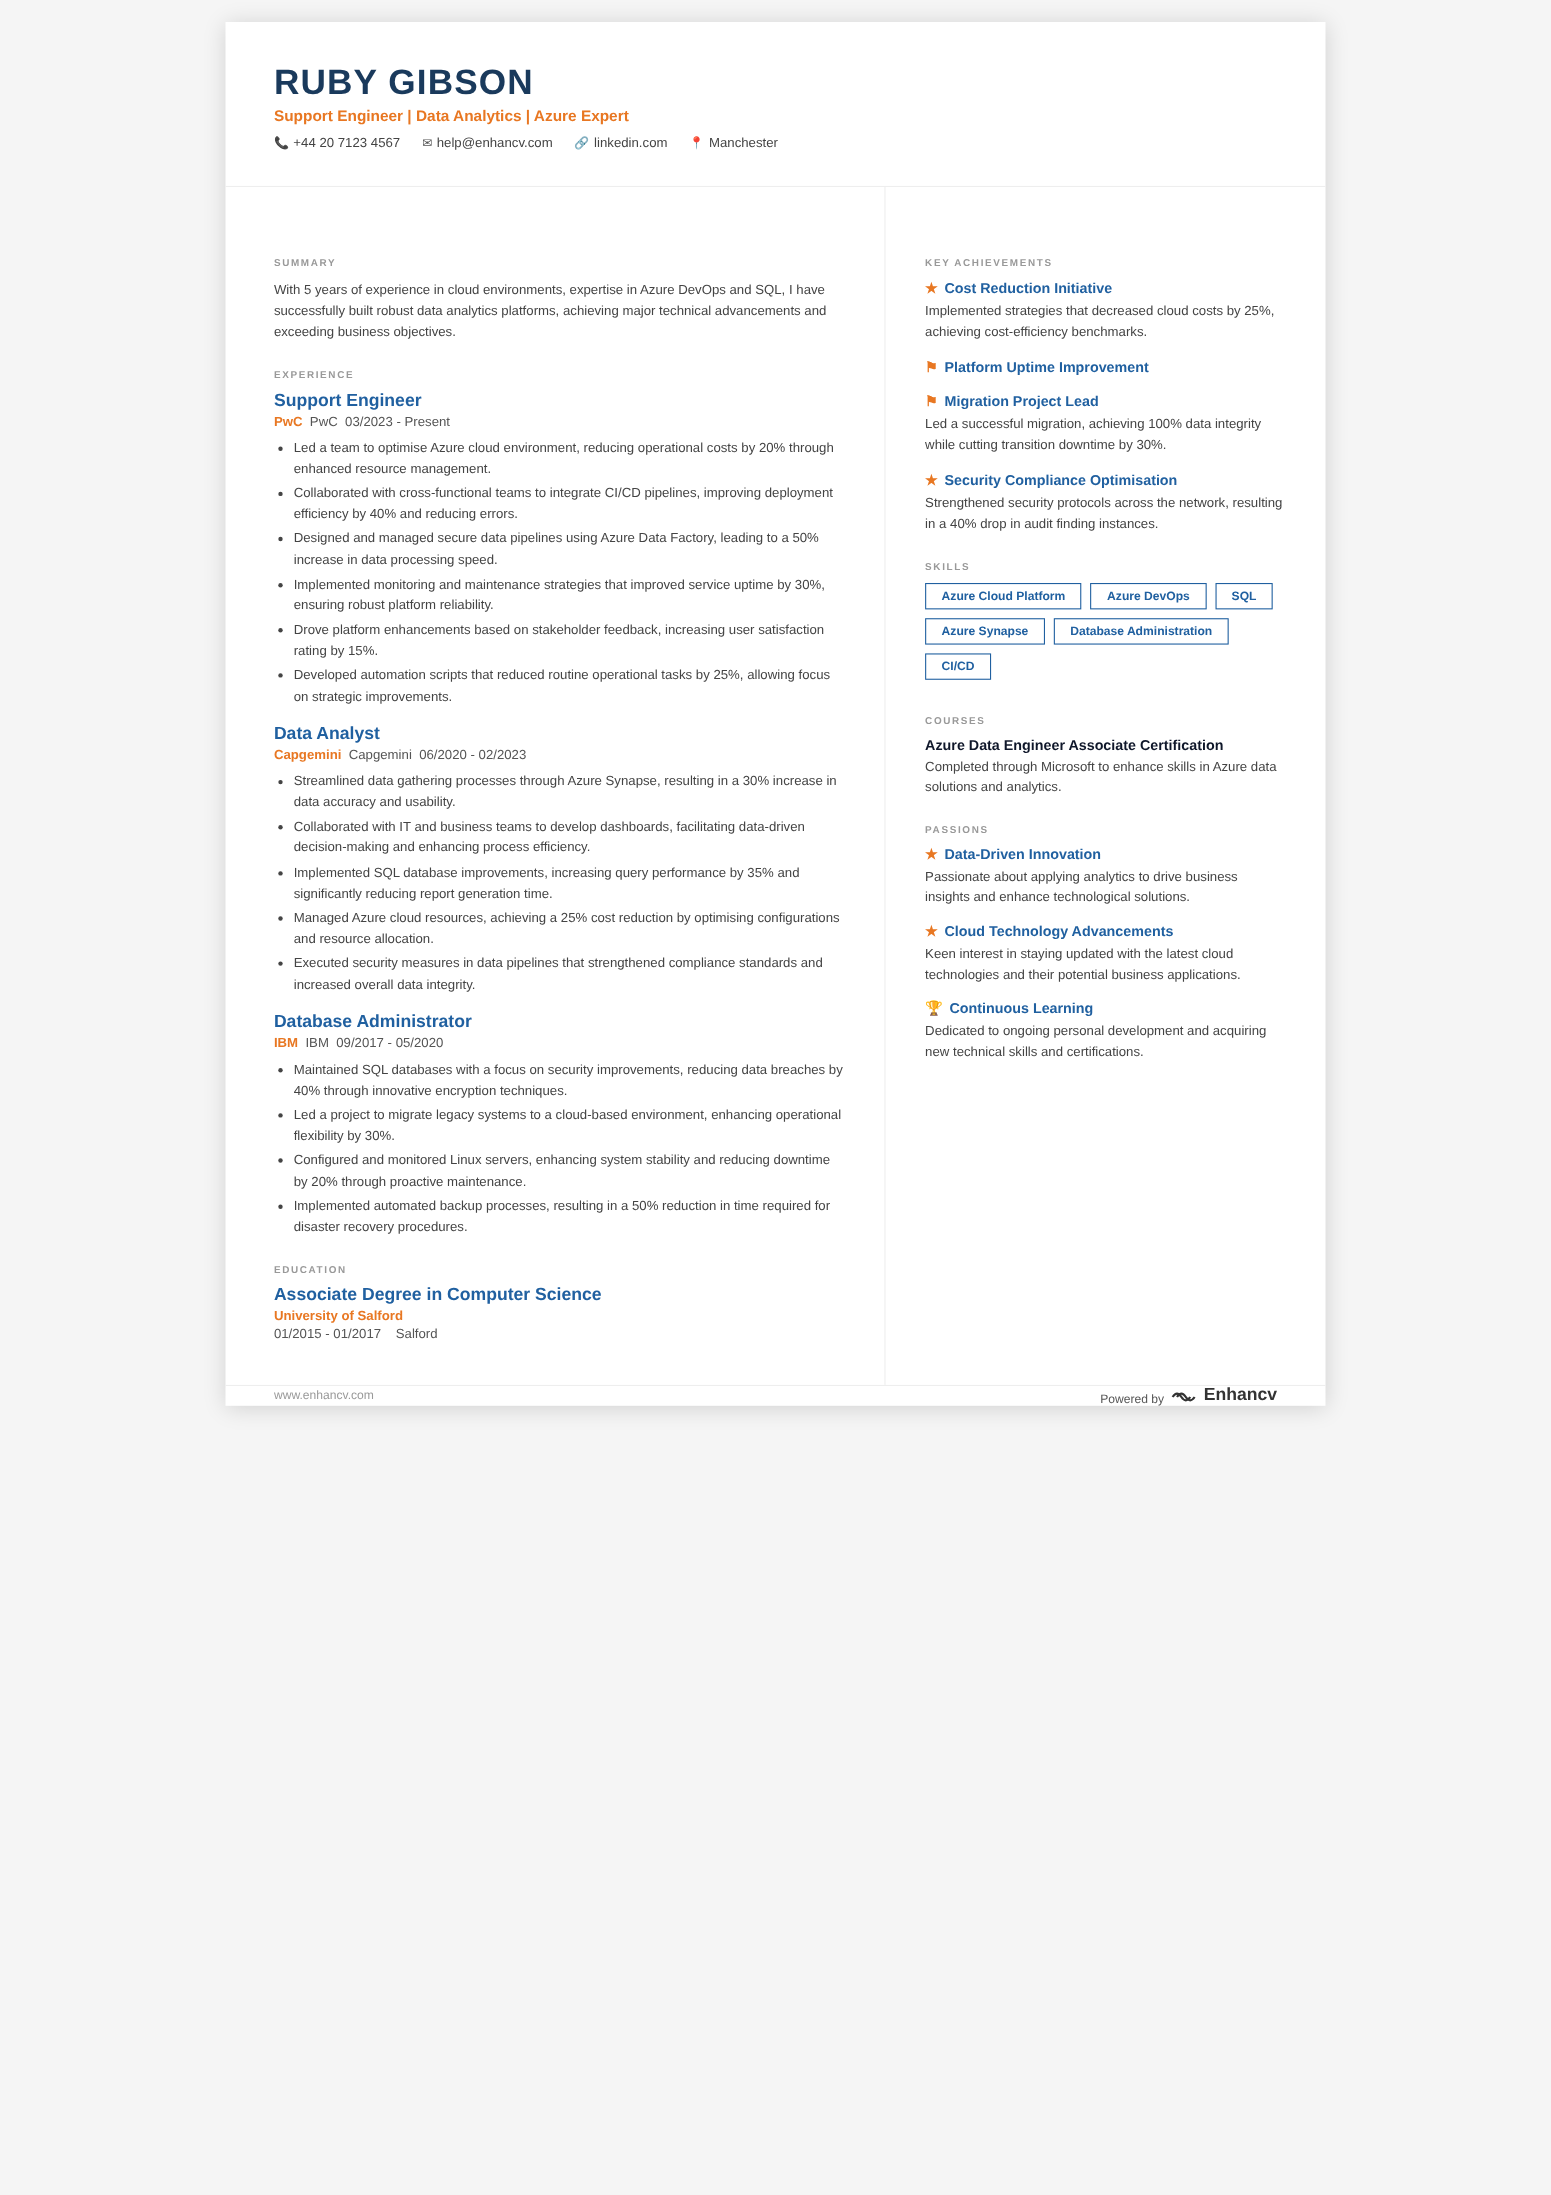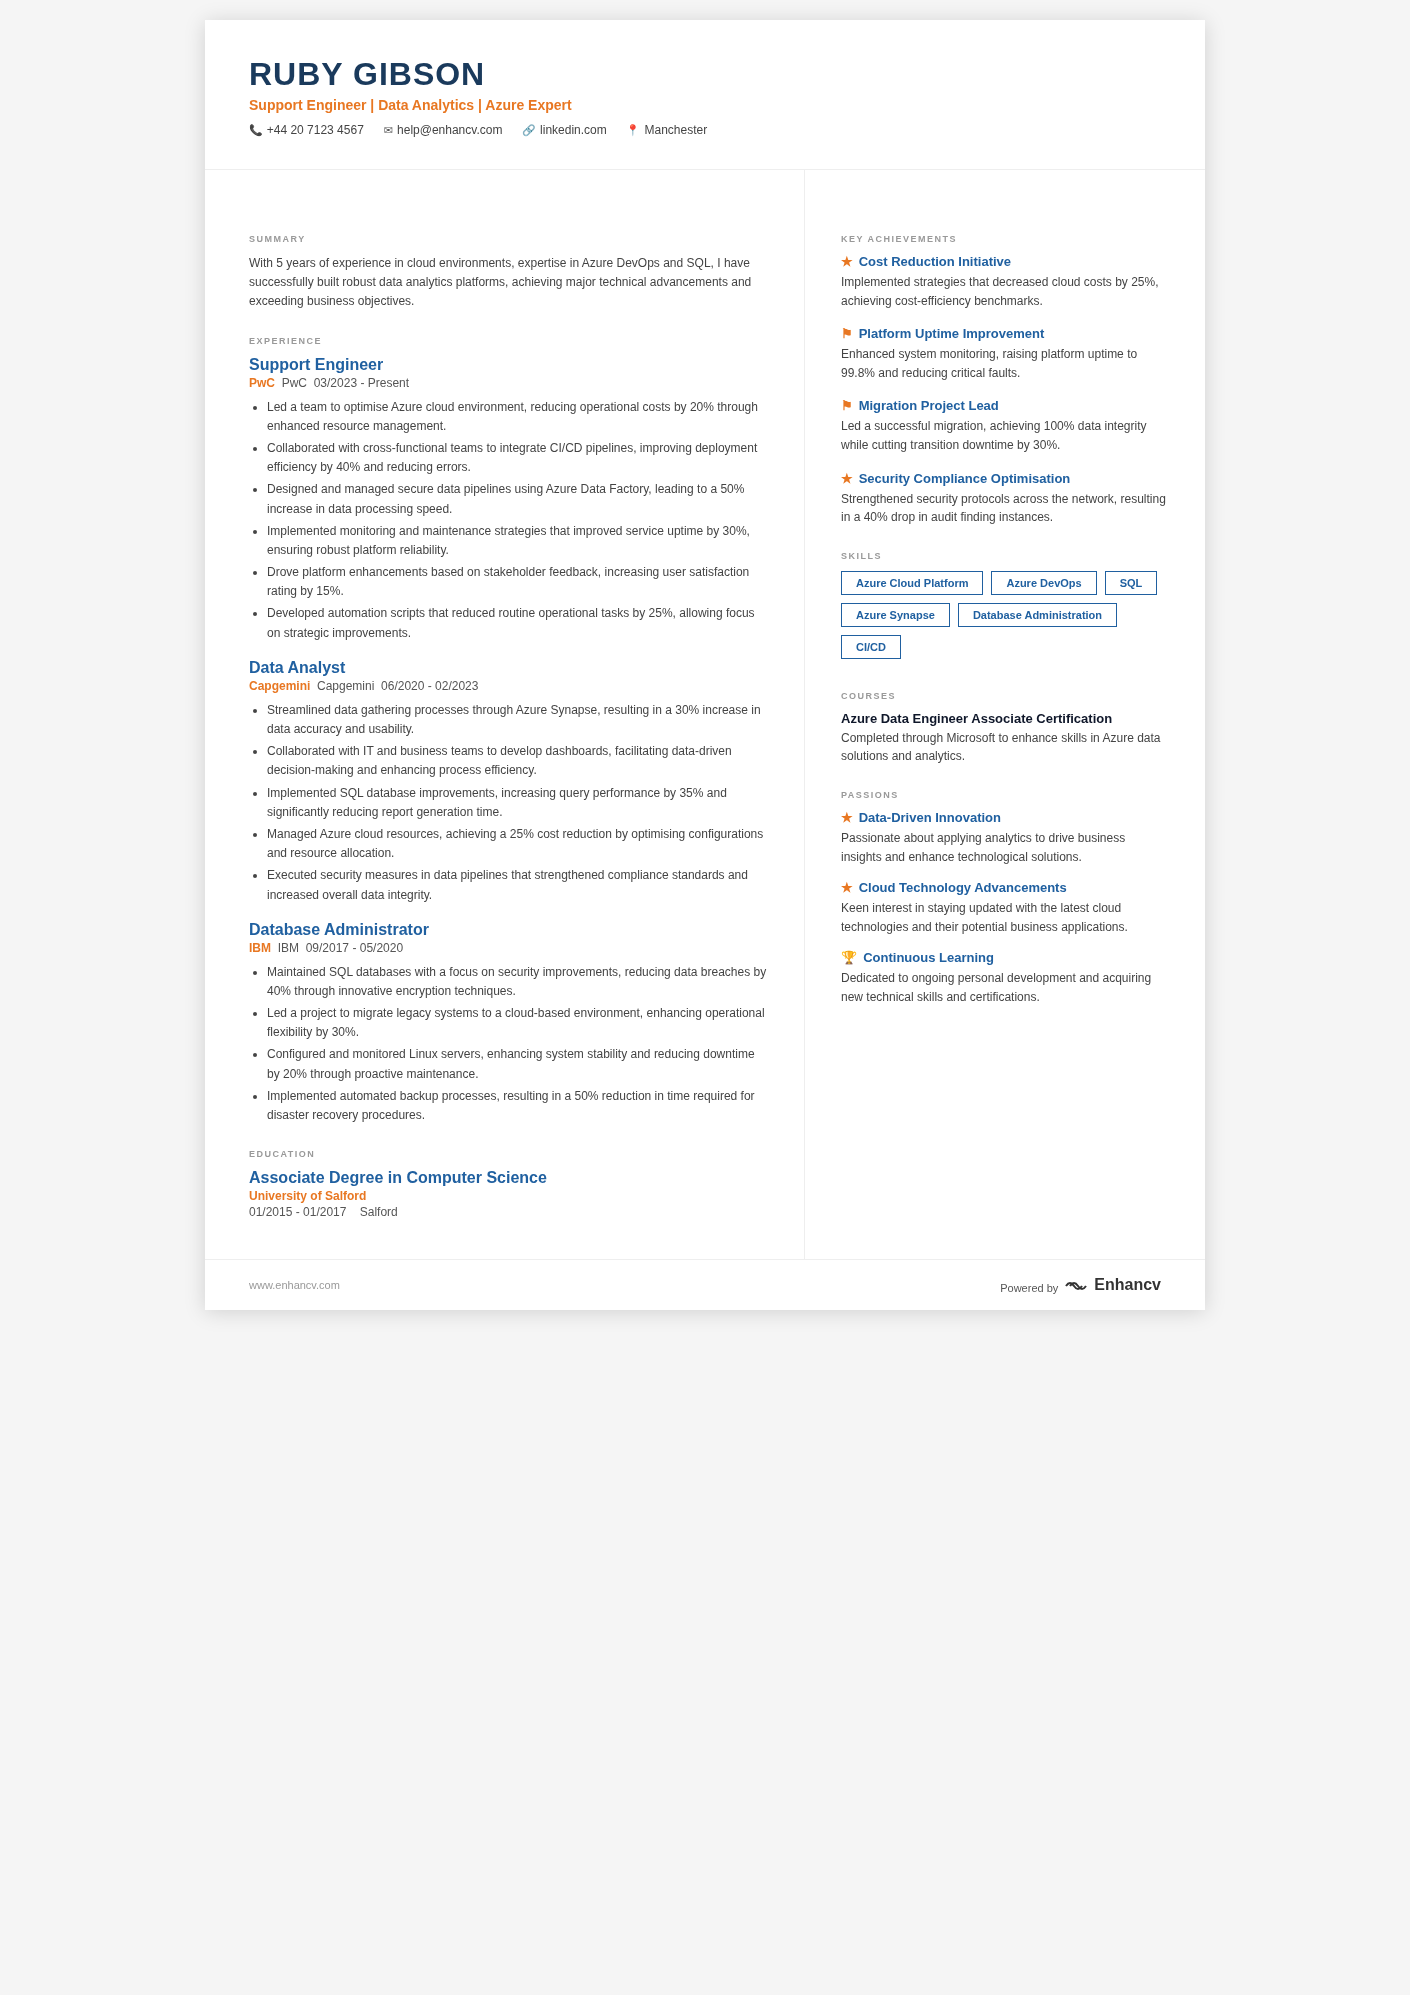--- a/index.html
+++ b/index.html
@@ -201,21 +201,21 @@
     .passion-desc {
       font-size: 12px;
       color: #444;
       line-height: 1.55;
     }
     
     .footer {
       display: flex;
       justify-content: space-between;
       align-items: center;
-      padding: 16px 44px;
+      padding: 0 44px;
       border-top: 1px solid #eee;
       font-size: 11px;
       color: #999;
     }
     .footer-brand {
       display: flex;
       align-items: flex-end;
       gap: 6px;
       font-size: 11px;
       color: #555;
@@ -327,21 +327,20 @@
             <span>Cost Reduction Initiative</span>
           </div>
           <div class="achievement-desc">Implemented strategies that decreased cloud costs by 25%, achieving cost-efficiency benchmarks.</div>
         </div>
 
         <div class="achievement-item">
           <div class="achievement-title">
             <span class="achievement-icon">⚑</span>
             <span>Platform Uptime Improvement</span>
           </div>
-          <div class="achievement-desc">Enhanced system monitoring, raising platform uptime to 99.8% and reducing critical faults.</div>
         </div>
 
         <div class="achievement-item">
           <div class="achievement-title">
             <span class="achievement-icon">⚑</span>
             <span>Migration Project Lead</span>
           </div>
           <div class="achievement-desc">Led a successful migration, achieving 100% data integrity while cutting transition downtime by 30%.</div>
         </div>
 

